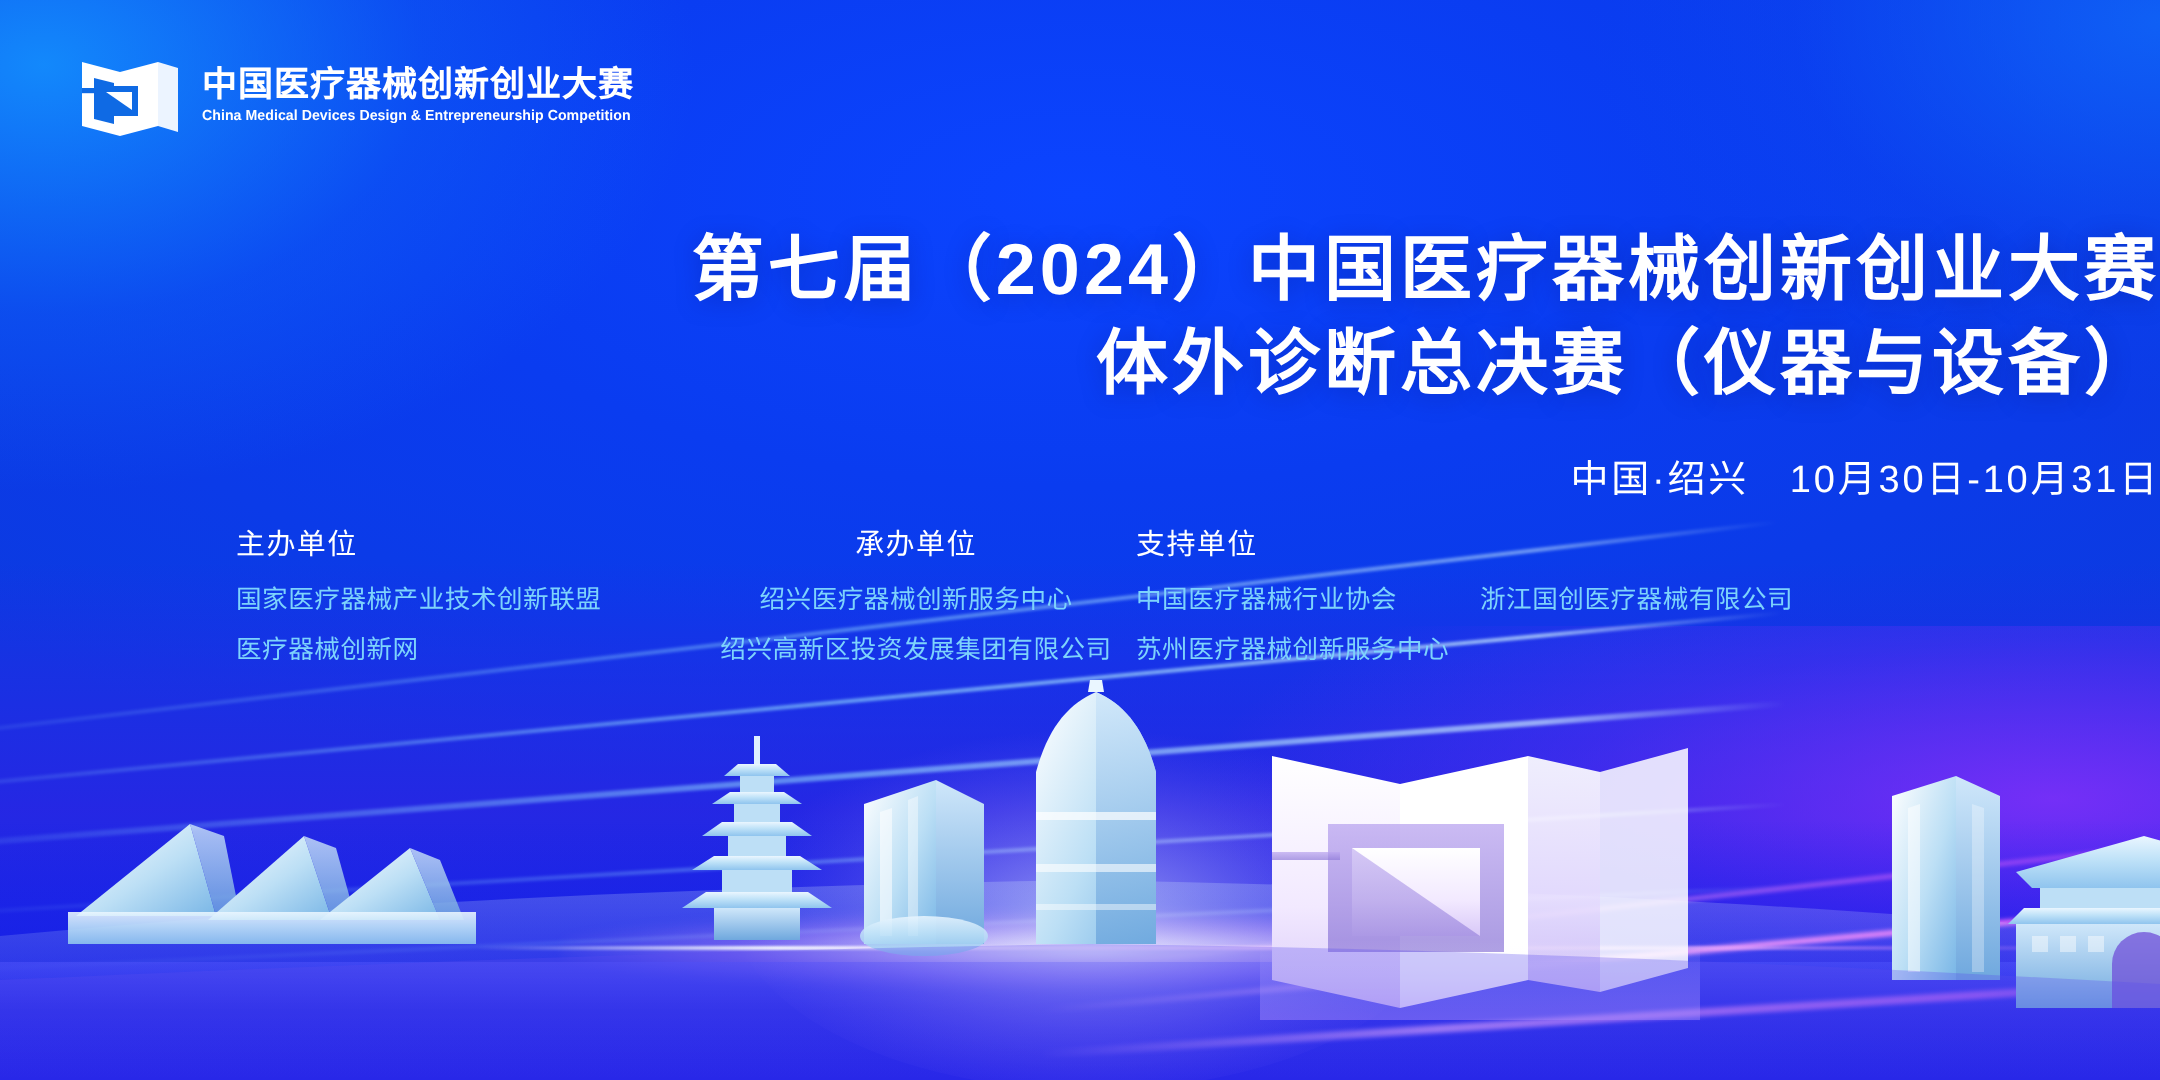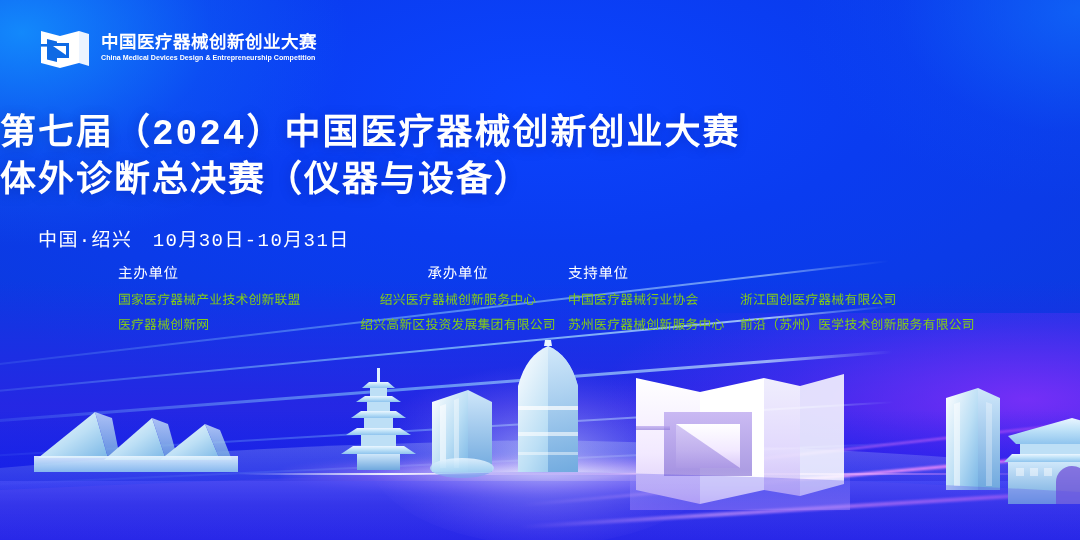--- a/index.html
+++ b/index.html
@@ -129,23 +129,22 @@
     line-height: 1.5;
     white-space: nowrap;
     transform: scaleX(0.97);
     transform-origin: left center;
   }
 
   
   .title-block {
     position: absolute;
     left: 0; right: 0; top: 112px;
-    text-align: left;
+    text-align: right;
     z-index: 9;
-    font-family: Liberation Mono, monospace;
   }
   .title-line {
     color: #ffffff;
     font-size: 36px;
     font-weight: 700;
     letter-spacing: 2.0px;
     line-height: 1.30;
     white-space: nowrap;
     text-shadow: 0 2px 12px rgba(0,20,120,0.30);
   }
@@ -175,21 +174,21 @@
     color: #ffffff;
     font-size: 14.5px;
     font-weight: 400;
     letter-spacing: 0.7px;
     line-height: 1;
     margin-bottom: 13px;
     white-space: nowrap;
   }
   .org-head.spacer { visibility: hidden; }
   .org-item {
-    color: #84cc16;
+    color: #7dd3fc;
     font-size: 12.8px;
     font-weight: 400;
     letter-spacing: 0.25px;
     line-height: 1;
     margin-bottom: 13px;
     white-space: nowrap;
   }
 
   
   .skyline {
@@ -393,18 +392,17 @@
 
     <div class="org-col c3">
       <div class="org-head">支持单位</div>
       <div class="org-item">中国医疗器械行业协会</div>
       <div class="org-item">苏州医疗器械创新服务中心</div>
     </div>
 
     <div class="org-col c4">
       <div class="org-head spacer">&nbsp;</div>
       <div class="org-item">浙江国创医疗器械有限公司</div>
-      <div class="org-item">前沿（苏州）医学技术创新服务有限公司</div>
     </div>
 
   </div>
 
 </div>
 
 </body></html>

